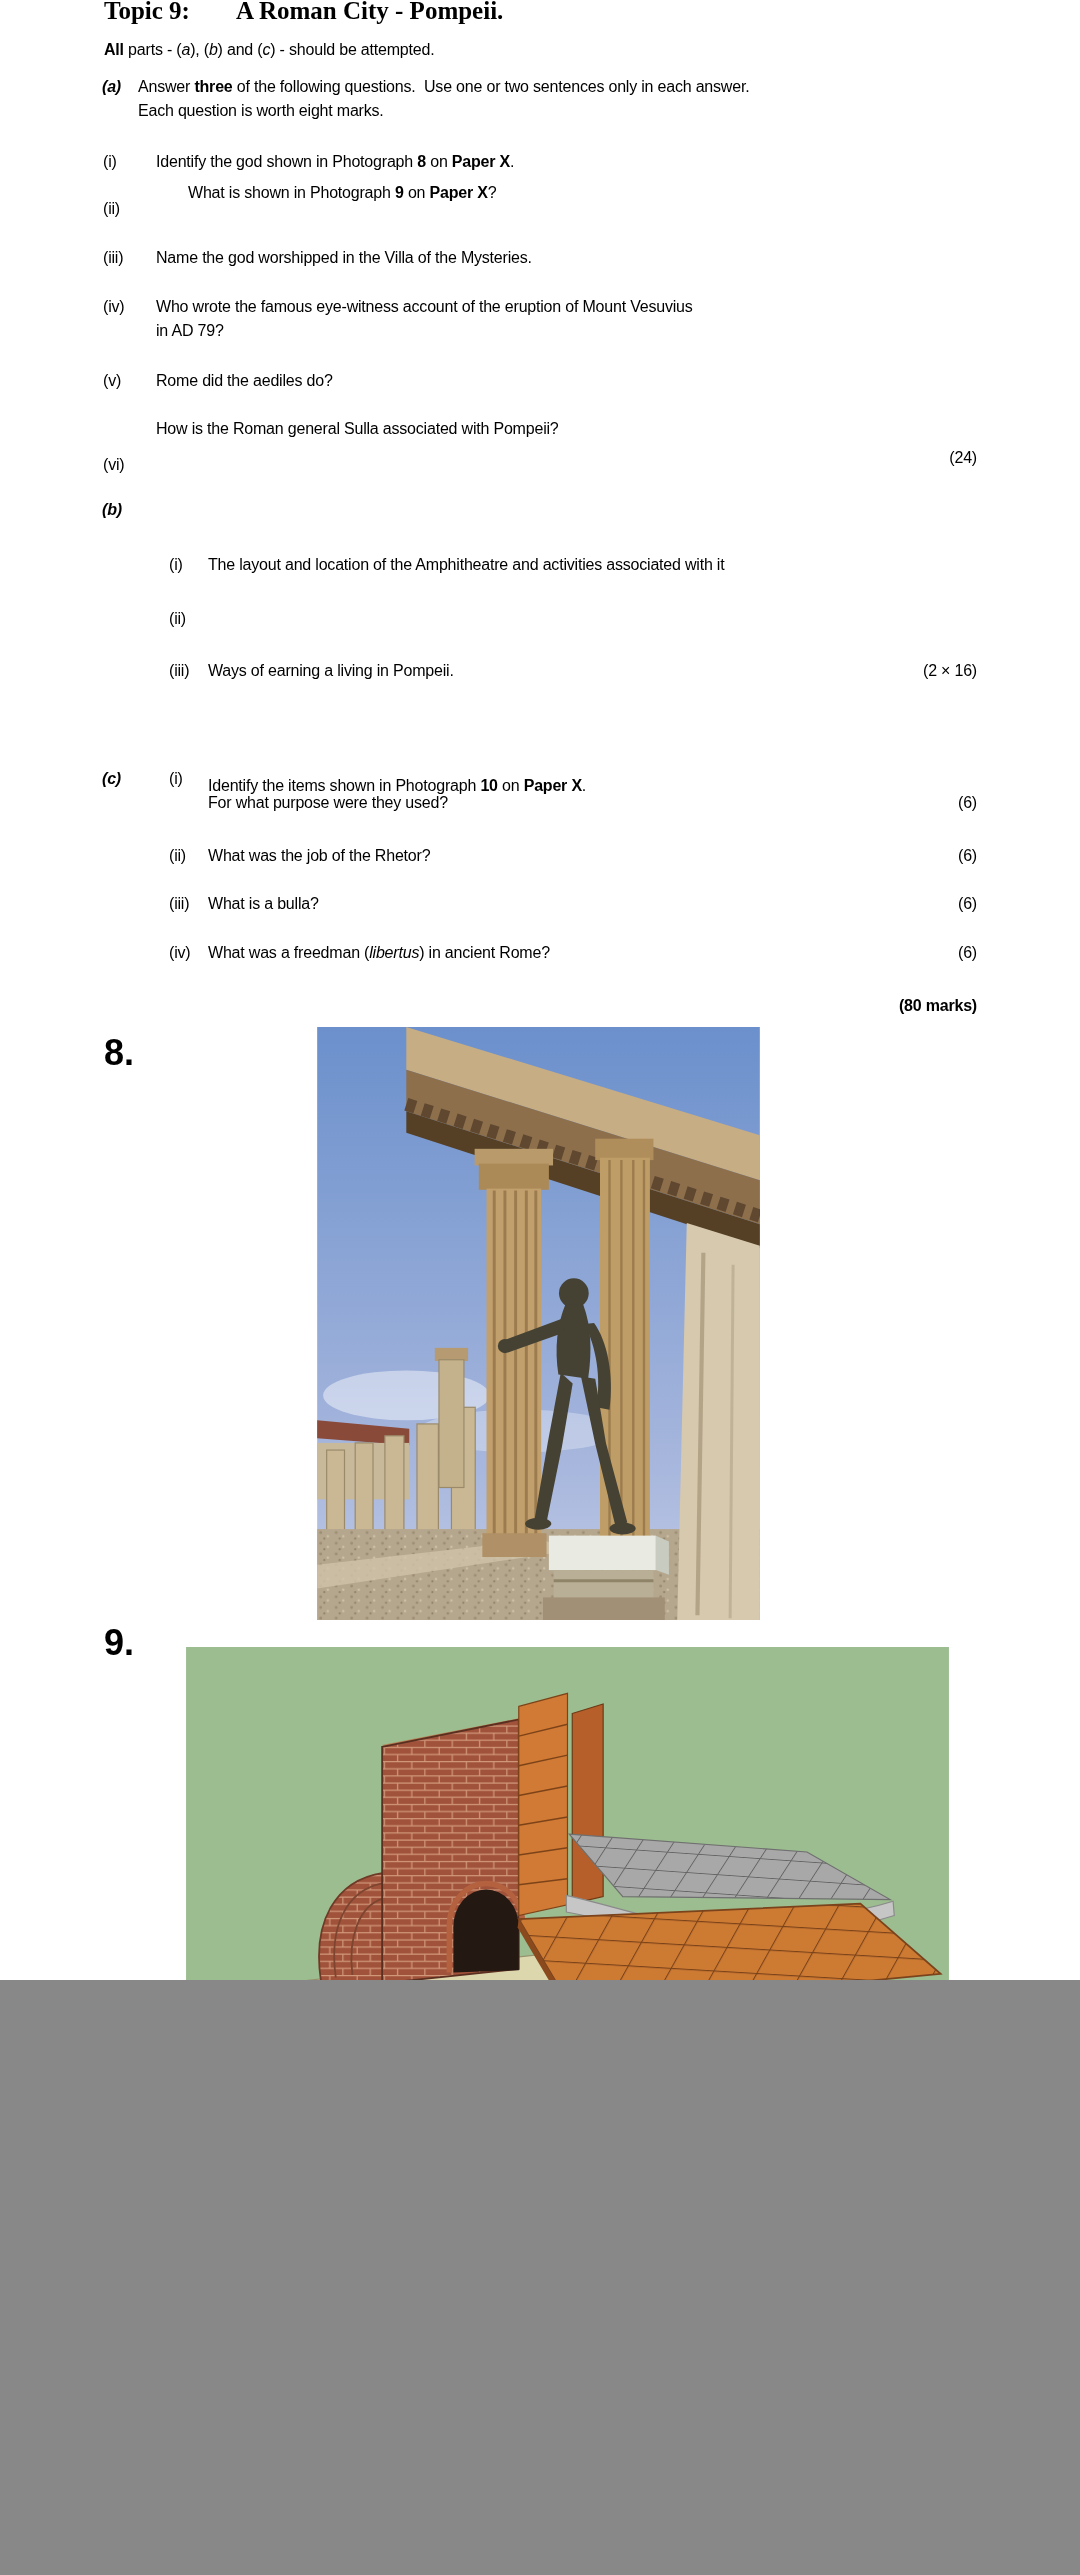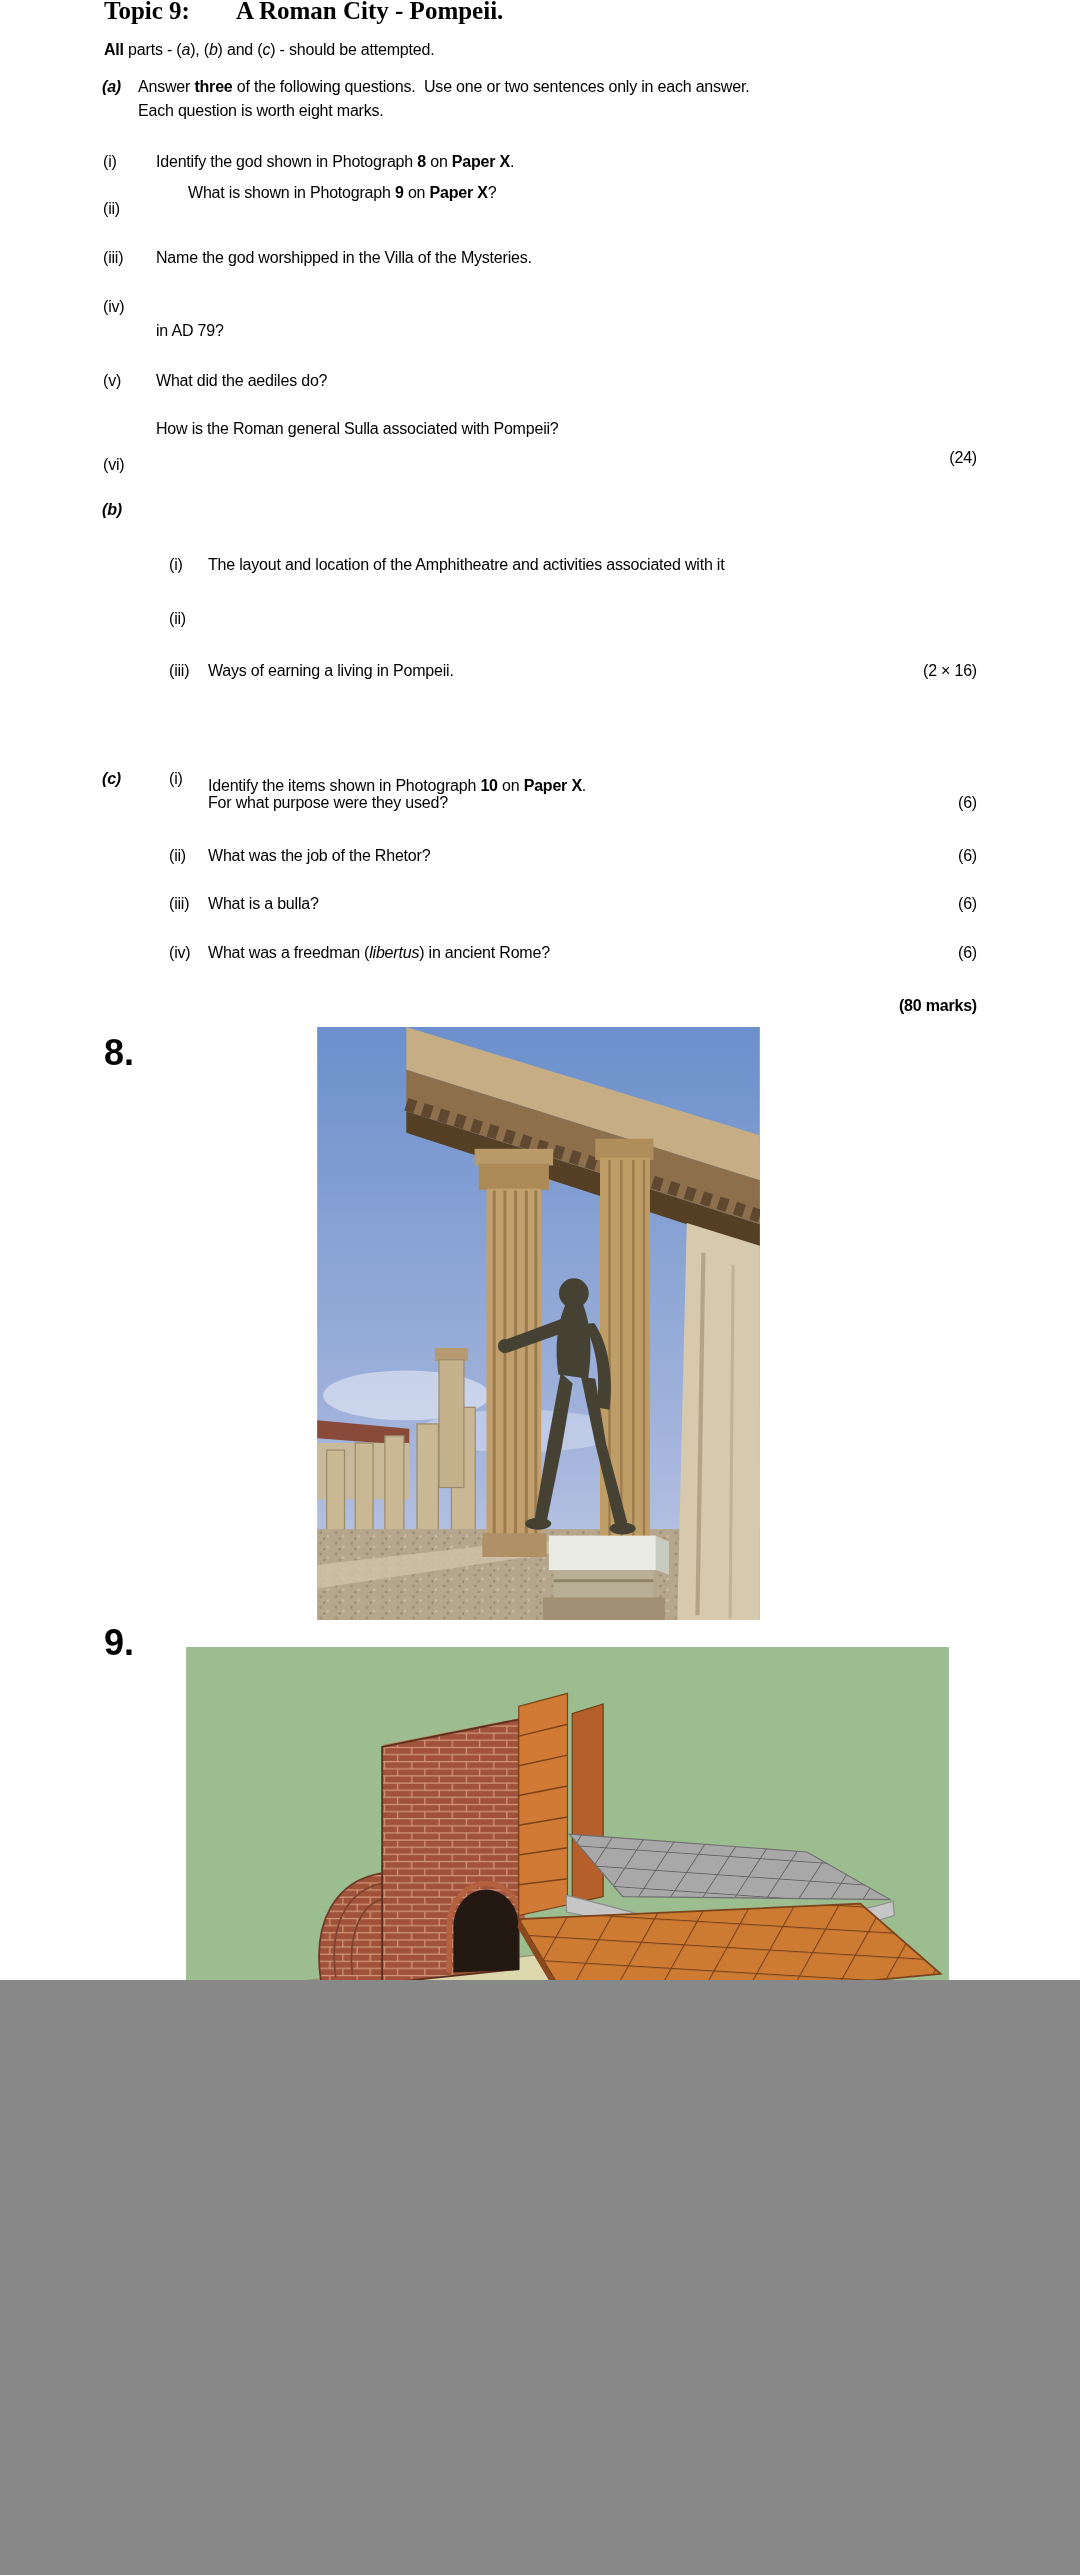--- a/index.html
+++ b/index.html
@@ -61,24 +61,25 @@
   <span class="line" style="left:103px;top:149px;">(i)</span>
   <div class="line" style="left:156px;top:149px;"><span>Identify the god shown in Photograph </span><span class="b">8</span><span> on </span><span class="b">Paper X</span><span>.</span></div>
 
   <span class="line" style="left:103px;top:196px;">(ii)</span>
   <div class="line" style="left:156px;top:180px;margin-left:32px;"><span>What is shown in Photograph </span><span class="b">9</span><span> on </span><span class="b">Paper X</span><span>?</span></div>
 
   <span class="line" style="left:103px;top:245px;">(iii)</span>
   <div class="line" style="left:156px;top:245px;">Name the god worshipped in the Villa of the Mysteries.</div>
 
   <span class="line" style="left:103px;top:294px;">(iv)</span>
+  <div class="line" style="left:156px;top:294px;">Who wrote the famous eye-witness account of the eruption of Mount Vesuvius</div>
   <div class="line" style="left:156px;top:318px;">in AD 79?</div>
 
   <span class="line" style="left:103px;top:368px;">(v)</span>
-  <div class="line" style="left:156px;top:368px;">What did the aediles do?</div>
+  <div class="line" style="left:156px;top:368px;">Rome did the aediles do?</div>
 
   <span class="line" style="left:103px;top:416px;margin-top:36px;">(vi)</span>
   <div class="line" style="left:156px;top:416px;">How is the Roman general Sulla associated with Pompeii?</div>
 
   <div class="line marks" style="top:445px;">(24)</div>
 
   <span class="line bi" style="left:102px;top:497px;">(b)</span>
 
   <span class="line" style="left:169px;top:552px;">(i)</span>
   <div class="line" style="left:208px;top:552px;">The layout and location of the Amphitheatre and activities associated with it</div>

